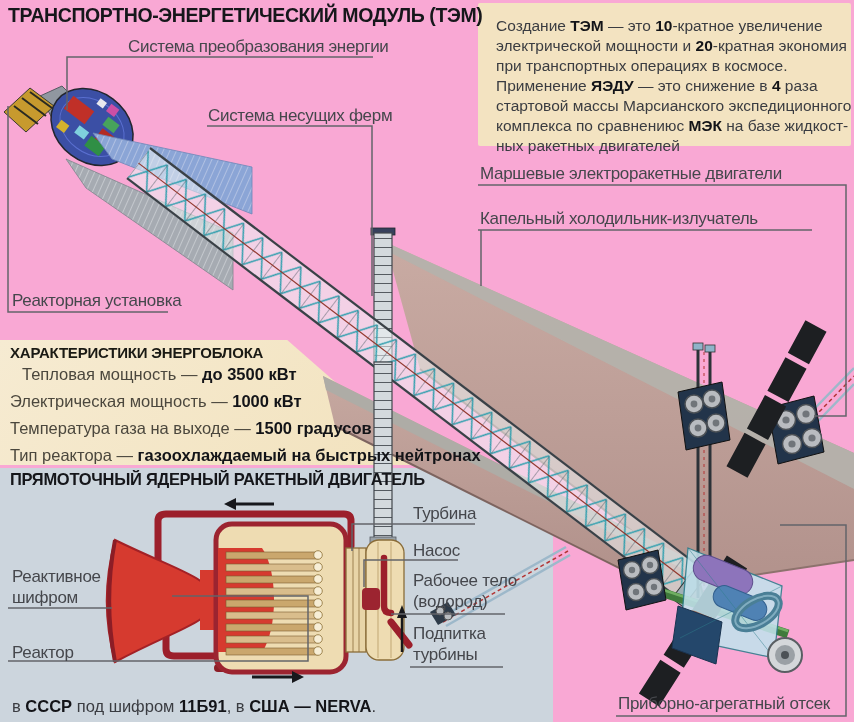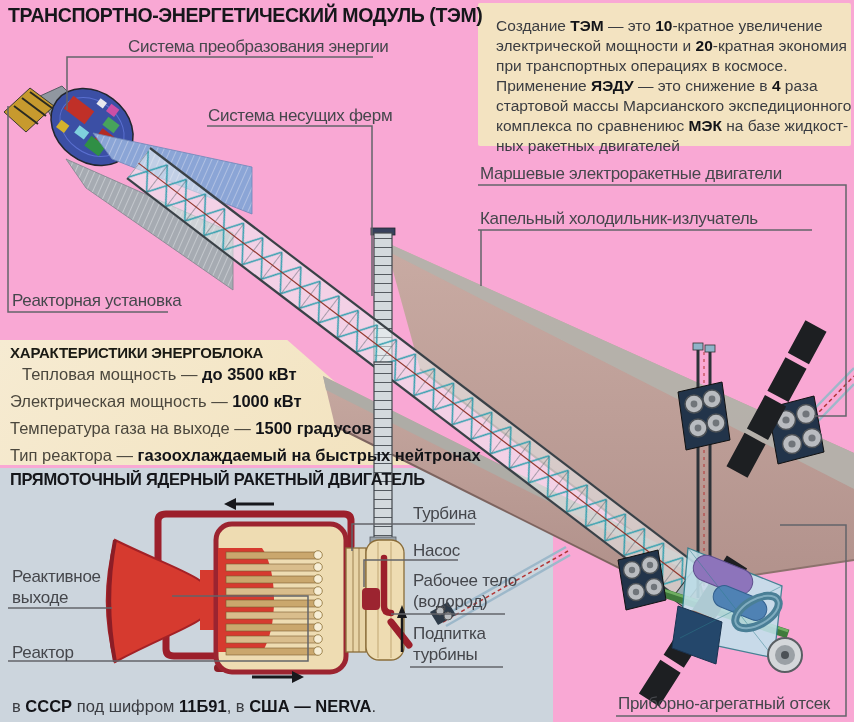--- a/index.html
+++ b/index.html
@@ -297,21 +297,21 @@
     </div>
     <div class="spec-row" style="left:10px;top:419px;">
       <span class="spec-label">Температура газа на выходе — </span><span class="spec-value">1500 градусов</span>
     </div>
     <div class="spec-row" style="left:10px;top:446px;">
       <span class="spec-label">Тип реактора — </span><span class="spec-value">газоохлаждаемый на быстрых нейтронах</span>
     </div>
 
     <div class="engine-title" style="left:10px;top:470px;">ПРЯМОТОЧНЫЙ ЯДЕРНЫЙ РАКЕТНЫЙ ДВИГАТЕЛЬ</div>
 
-    <div class="callout wrap" style="left:12px;top:566px;width:112px;">Реактивное выходе</div>
+    <div class="callout wrap" style="left:12px;top:566px;width:112px;">Реактивное шифром</div>
     <div class="callout" style="left:12px;top:642px;">Реактор</div>
     <div class="callout" style="left:413px;top:503px;">Турбина</div>
     <div class="callout" style="left:413px;top:540px;text-align:center;">Насос</div>
     <div class="callout wrap" style="left:413px;top:570px;width:110px;">Рабочее тело (водород)</div>
     <div class="callout wrap" style="left:413px;top:623px;width:95px;">Подпитка турбины</div>
 
     <div class="footnote" style="left:12px;top:697px;"><span>в </span><b>СССР</b><span> под шифром </span><b>11Б91</b><span>, в </span><b>США — NERVA</b><span>.</span></div>
   </div>
 </div>
 

